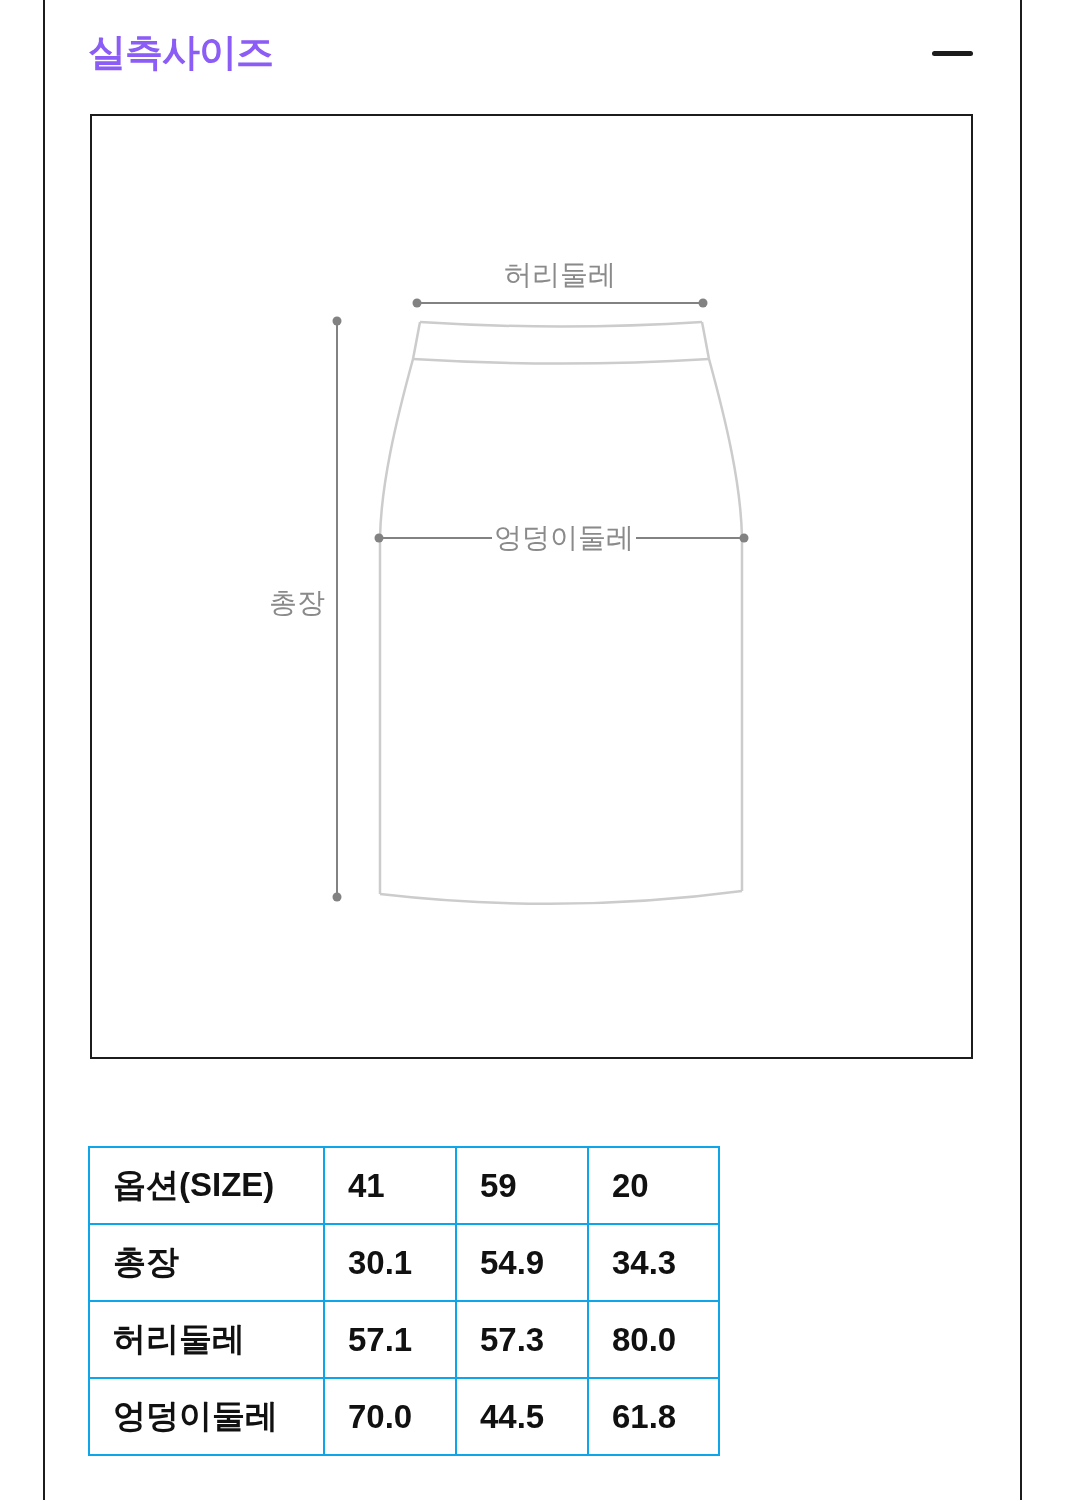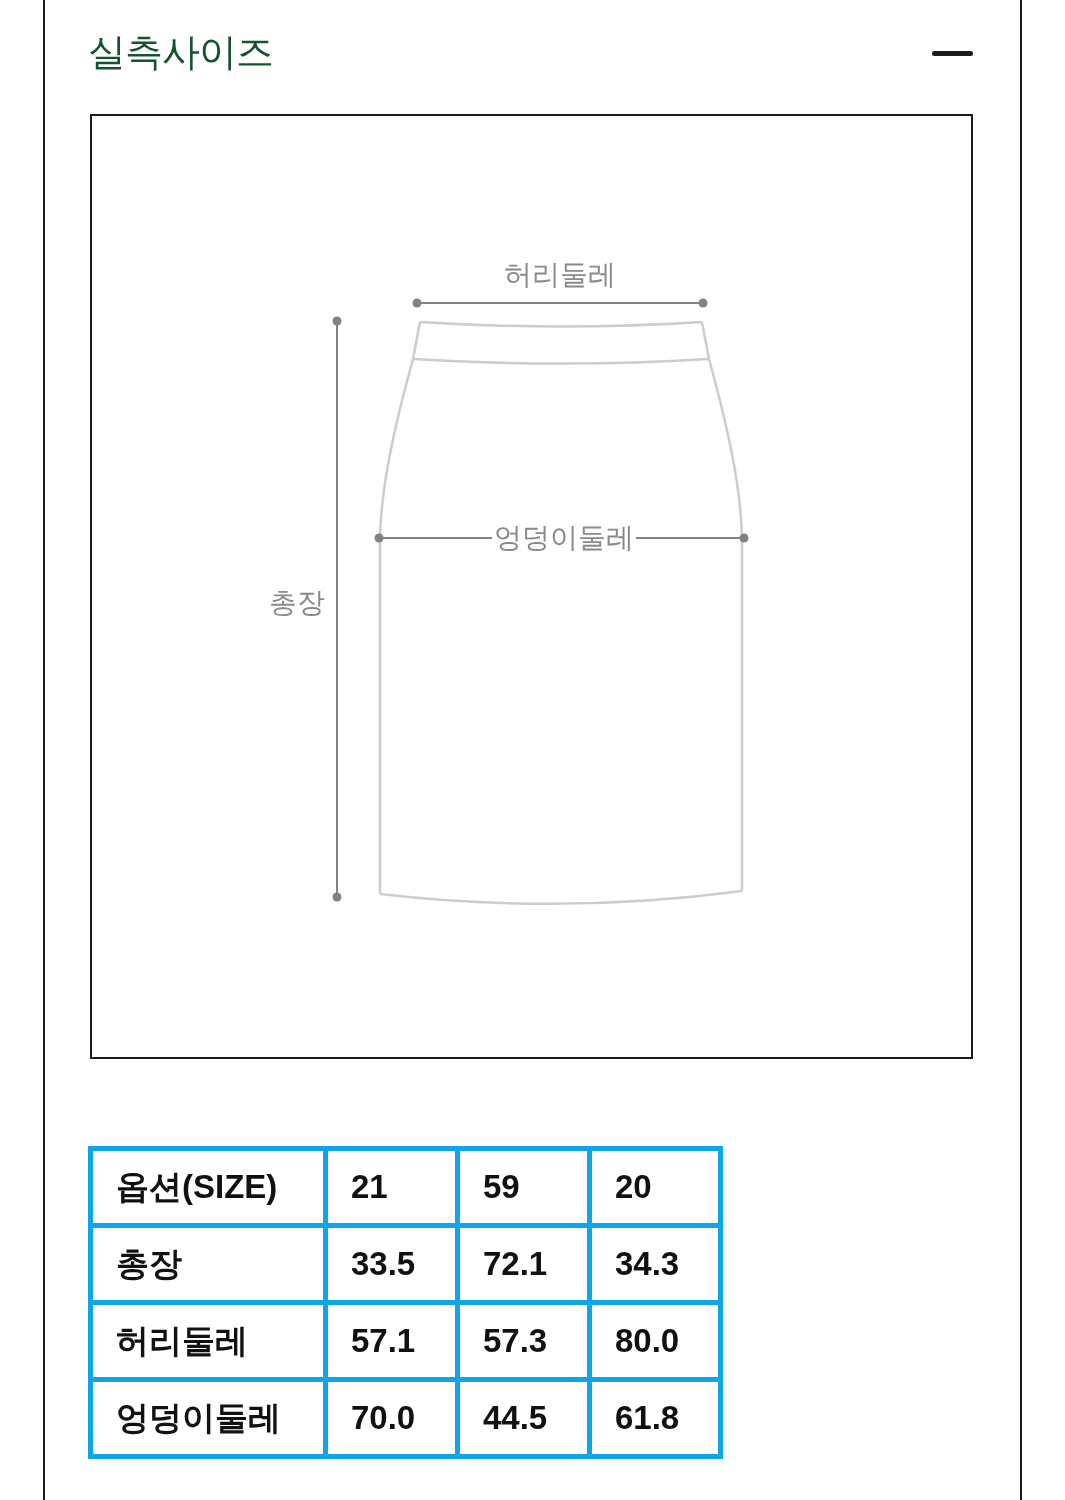--- a/index.html
+++ b/index.html
@@ -13,21 +13,21 @@
   .page { position: absolute; inset: 0; background: #fff; }
 
   
   .v-rule { position: absolute; top: 0; bottom: 0; width: 2px; background: #1c1c1c; }
   .v-rule.left  { left: 43px; }
   .v-rule.right { left: 1020px; }
 
   
   .section-title {
     position: absolute; left: 88px; top: 27px;
-    font-size: 38px; font-weight: 400; color: #14532d;
+    font-size: 38px; font-weight: 700; color: #8b5cf6;
     letter-spacing: -1px;
   }
   .collapse-btn {
     position: absolute; left: 924px; top: 34px;
     width: 56px; height: 38px;
     background: transparent; border: none; cursor: pointer;
     display: flex; align-items: center; justify-content: center;
   }
   .minus-bar { width: 41px; height: 5px; background: #1c1c1c; border-radius: 3px; }
 
@@ -46,21 +46,21 @@
   .lbl-hip    { left: 472px; top: 403px; transform: translateX(-50%); }
   .lbl-length { left: 177px; top: 468px; }
 
   
   table.size-table {
     position: absolute; left: 88px; top: 1146px;
     width: 630px; border-collapse: collapse;
     table-layout: fixed; background: #fff;
   }
   .size-table td, .size-table th {
-    border: 5px solid #0ea5e9;
+    border: 2px solid #0ea5e9;
     height: 77px;
     font-size: 33px; font-weight: 700; color: #111;
     text-align: left; vertical-align: middle;
     padding-left: 23px;
   }
 </style>
 </head>
 <body>
 
 <div class="page">
@@ -118,28 +118,28 @@
   <table class="size-table">
     <colgroup>
       <col style="width:235px">
         <col style="width:132px">
       <col style="width:132px">
         <col style="width:131px">
     </colgroup>
     <tbody>
       <tr>
         <th>옵션(SIZE)</th>
-        <th>21</th>
+        <th>41</th>
         <th>59</th>
         <th>20</th>
       </tr>
       <tr>
         <td>총장</td>
-        <td>33.5</td>
-        <td>72.1</td>
+        <td>30.1</td>
+        <td>54.9</td>
         <td>34.3</td>
       </tr>
       <tr>
         <td>허리둘레</td>
         <td>57.1</td>
         <td>57.3</td>
         <td>80.0</td>
       </tr>
       <tr>
         <td>엉덩이둘레</td>

